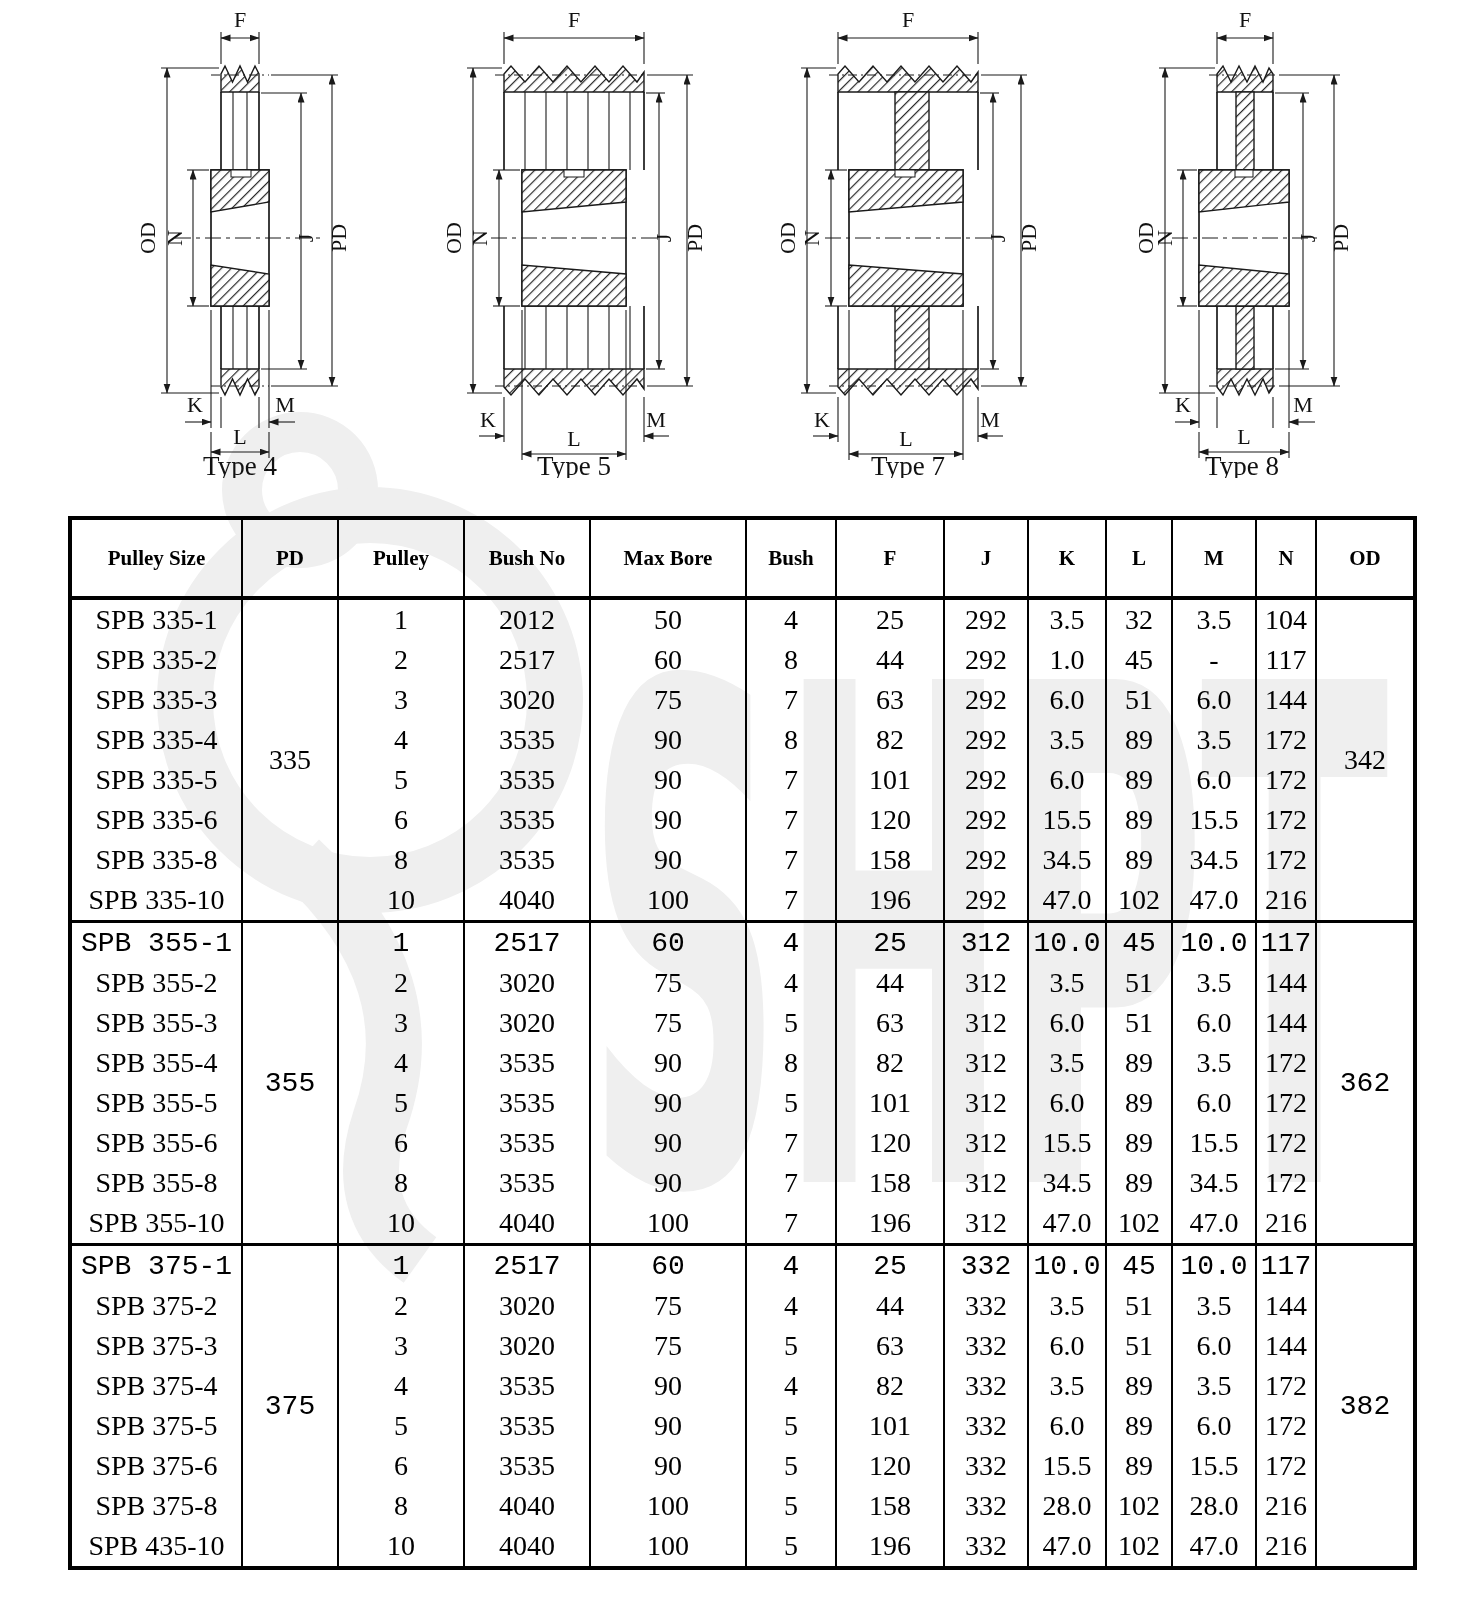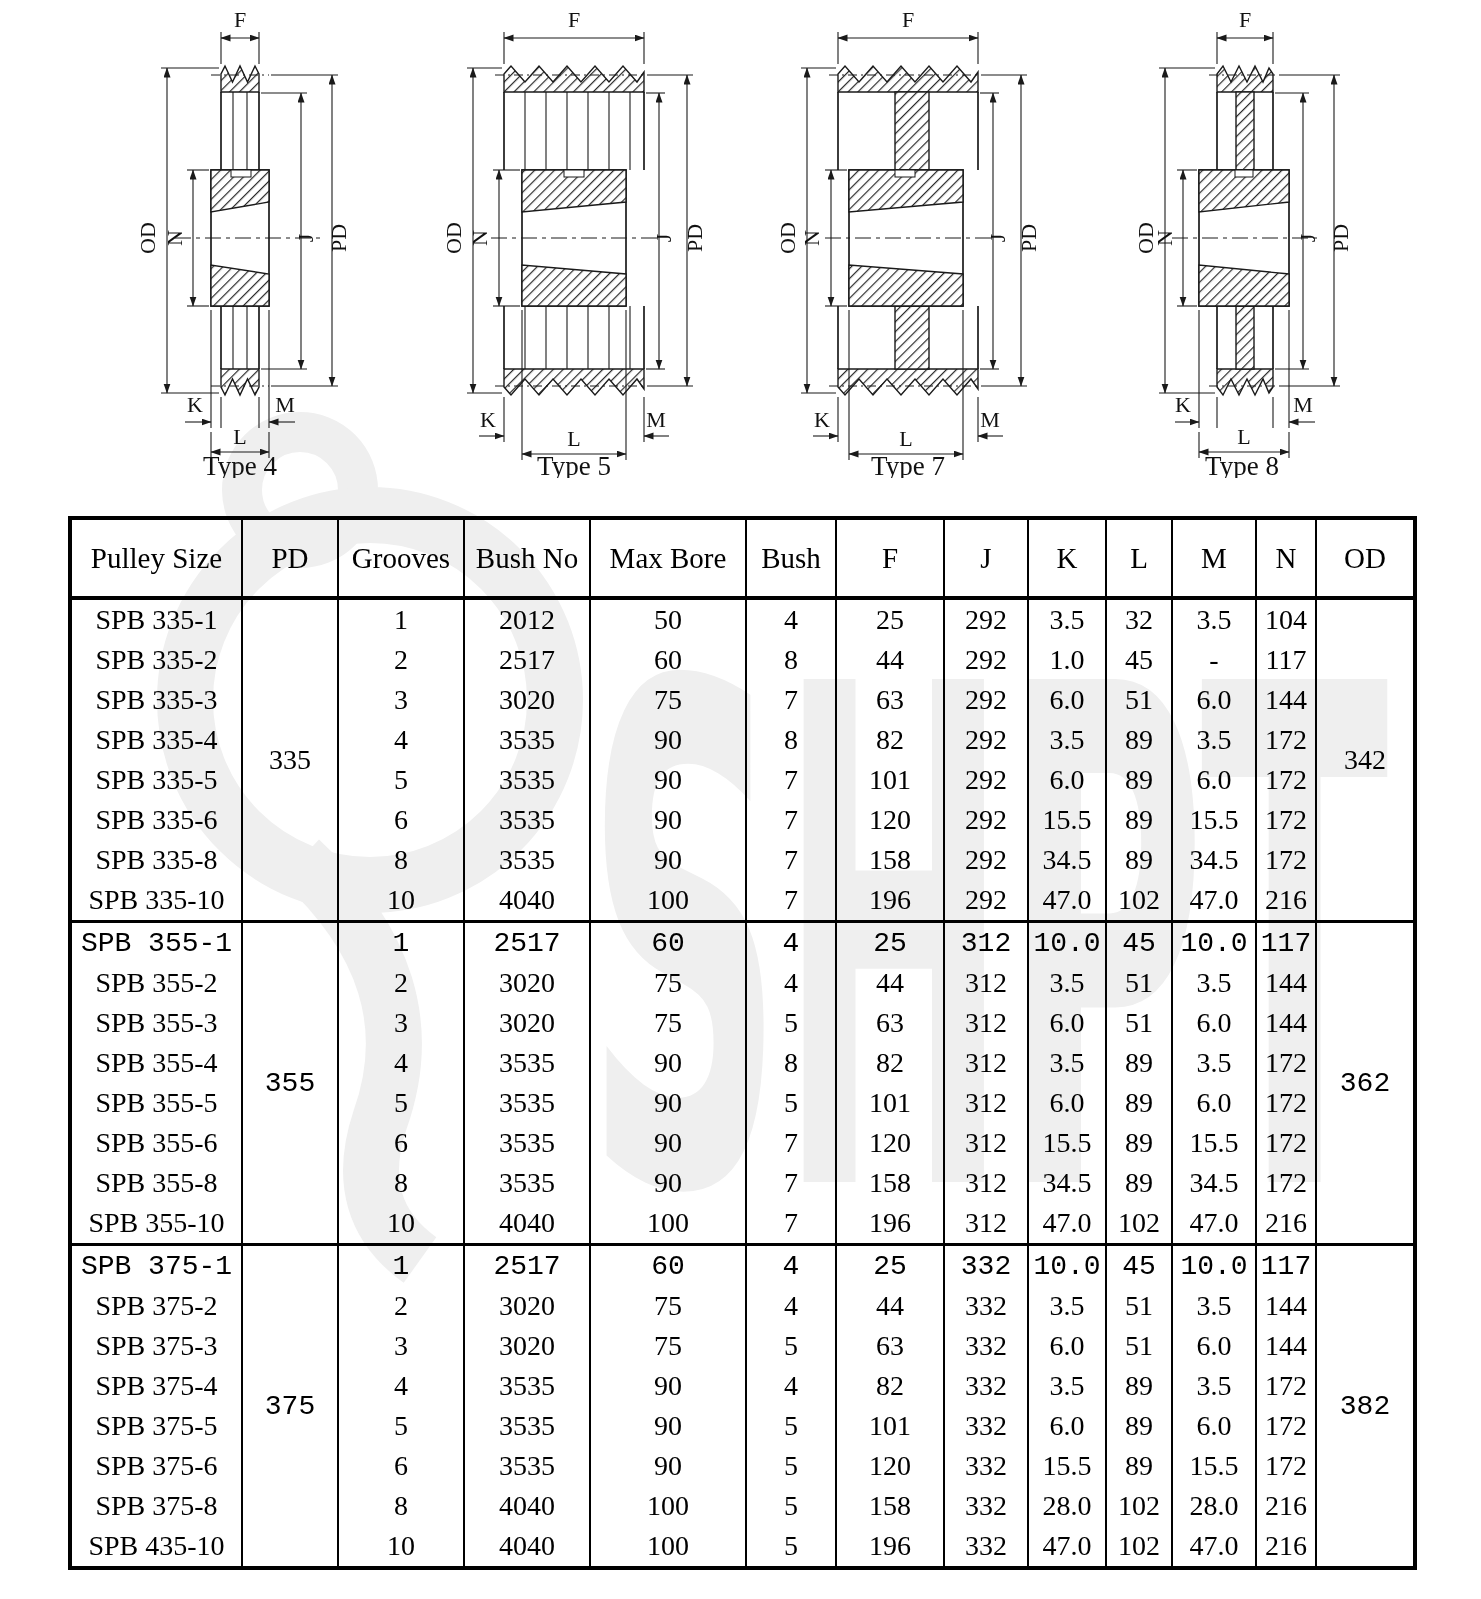--- a/index.html
+++ b/index.html
@@ -27,21 +27,21 @@
   .diag .cap{font-size:27px;font-family:"Liberation Serif",serif;}
   table.pulley{
     border-collapse:collapse;table-layout:fixed;width:1345px;
     margin:38px 0 0 68px;border:4px solid #000;background:transparent;
   }
   table.pulley th,table.pulley td{
     border-left:2px solid #000;border-right:2px solid #000;
     border-top:0;border-bottom:0;
     text-align:center;vertical-align:middle;padding:0;overflow:hidden;white-space:nowrap;
   }
-  table.pulley th{font-weight:normal;font-size:29px;height:76px;border-bottom:4px solid #000;}
+  table.pulley th{font-weight:bold;font-size:21px;height:76px;border-bottom:4px solid #000;}
   table.pulley td{font-size:28px;height:40px;font-weight:normal;}
   table.pulley tr.group-start td{border-top:3px solid #000;font-family:Liberation Mono, monospace;}
 </style>
 </head>
 <body>
 
 <div class="watermark">
   <svg width="1481" height="1599">
     <circle cx="300" cy="490" r="58" fill="none" stroke="#efefef" stroke-width="40"></circle>
     <circle cx="370" cy="700" r="185" fill="none" stroke="#efefef" stroke-width="56"></circle>
@@ -373,21 +373,21 @@
       <col style="width:78px">
         <col style="width:66px">
         <col style="width:84px">
         <col style="width:60px">
       <col style="width:99px">
     </colgroup>
     <thead>
       <tr>
         <th>Pulley Size</th>
         <th>PD</th>
-        <th>Grooves</th>
+        <th>Pulley</th>
         <th>Bush No</th>
         <th>Max Bore</th>
         <th>Bush</th>
         <th>F</th>
         <th>J</th>
         <th>K</th>
         <th>L</th>
         <th>M</th>
         <th>N</th>
         <th>OD</th>

